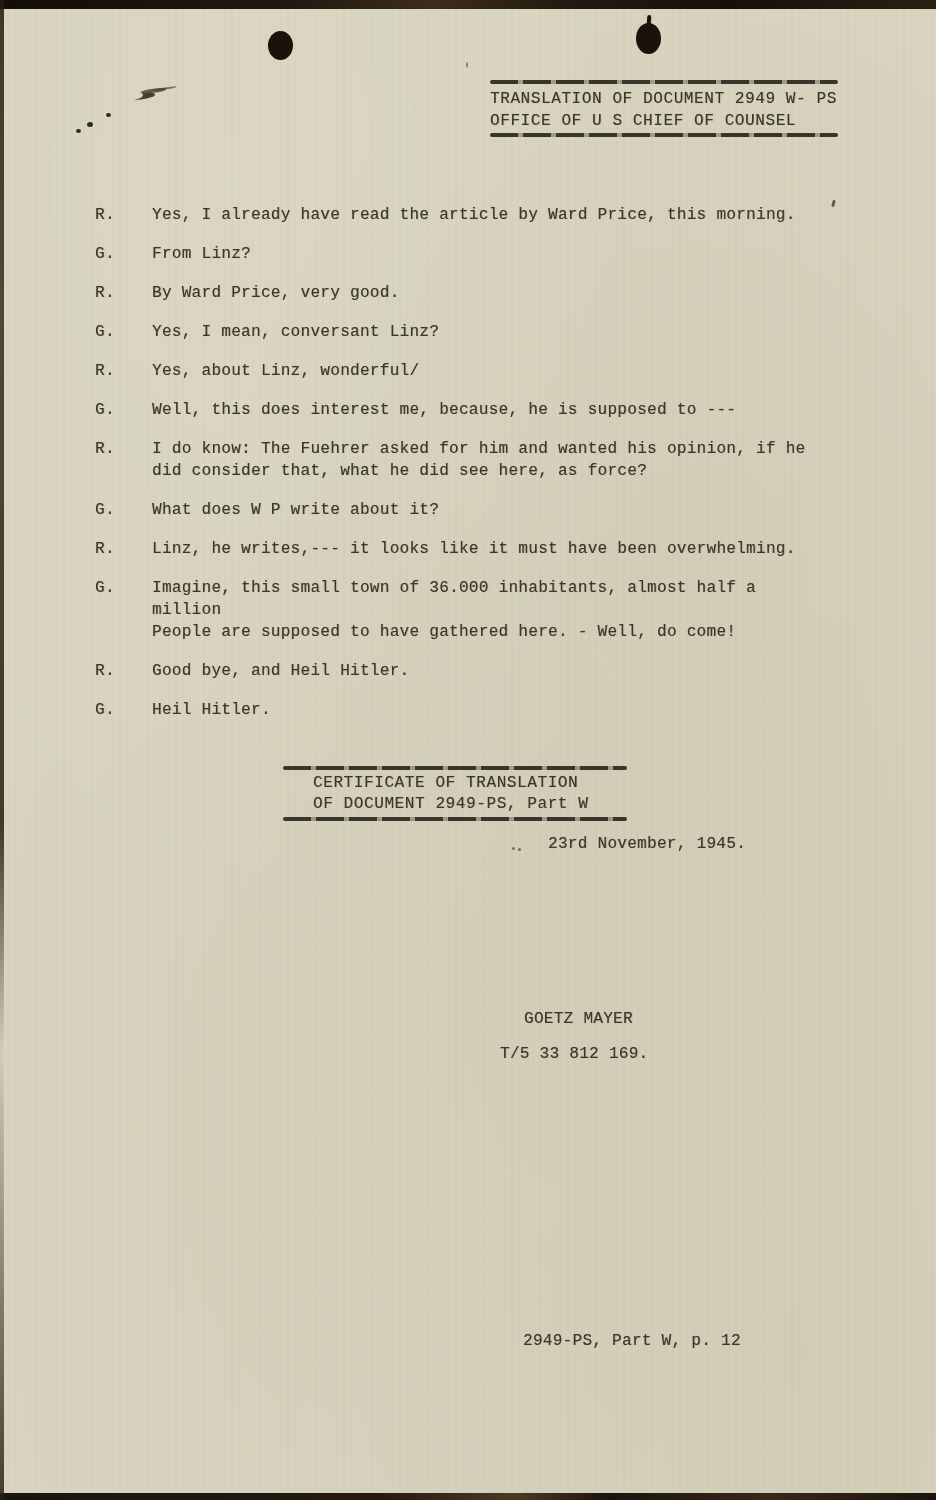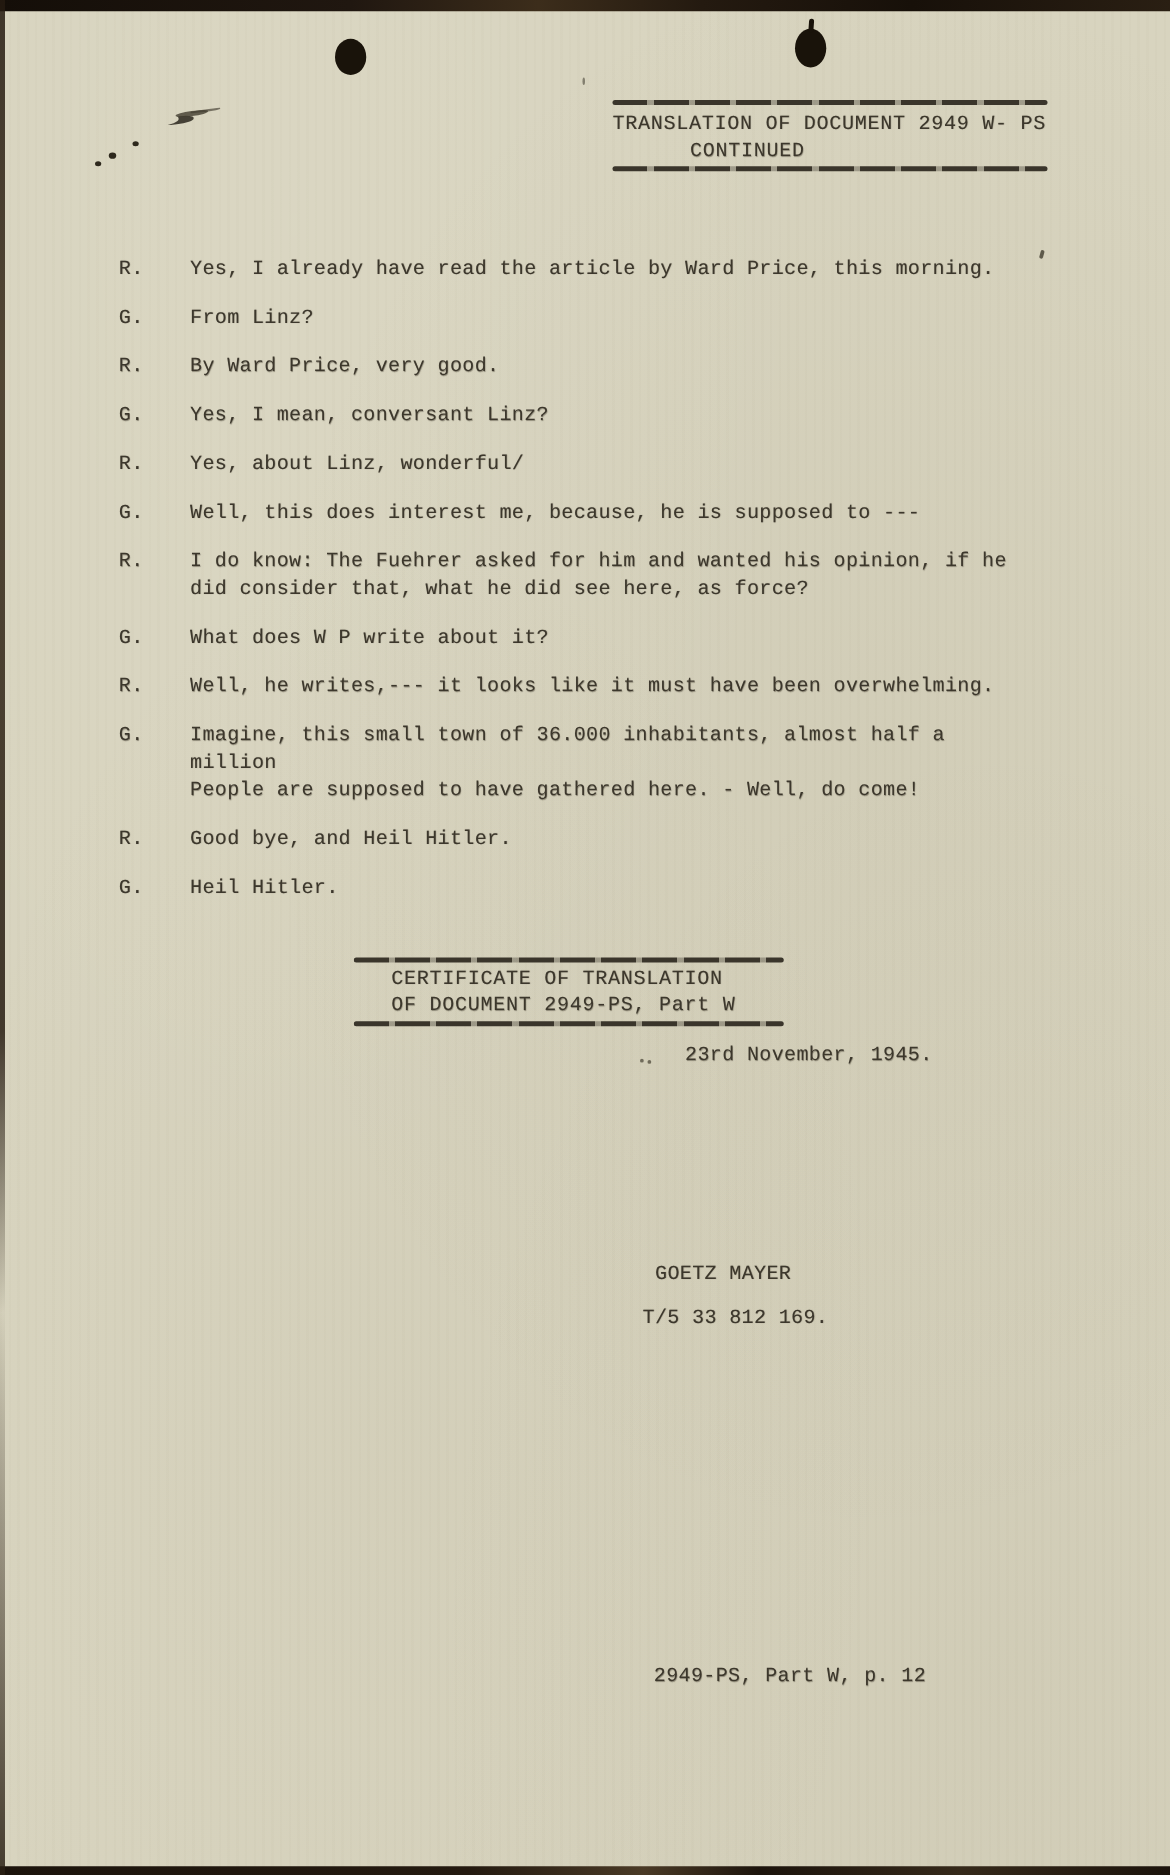--- a/index.html
+++ b/index.html
@@ -64,21 +64,21 @@
   
   .cert { position:absolute; left:283px; top:746px; width:344px; z-index:2; color:#35302
 6;margin-top:20px; }
   .cert .cline { padding-left:30px; line-height:21px; letter-spacing:0.6px; }
   .cert .rule-top { margin-bottom:3px; }
   .cert .rule-bottom { margin-top:2px; }
 
   .date { position:absolute; left:548px; top:835px; z-index:2; }
   .cert-body { position:absolute; left:148px; top:869px; width:690px; line-height:22.5px; white-space:pre-wrap; z-index:2; }
   .sig-name { position:absolute; left:524px; top:1010px; z-index:2;text-align:center; }
-  .sig-id { position:absolute; left:514px; top:1045px; z-index:2;text-align:center; }
+  .sig-id { position:absolute; left:500px; top:1045px; z-index:2;text-align:center; }
   .footer { position:absolute; left:523px; top:1332px; z-index:2; }
 </style>
 </head>
 <body>
 
 <div class="page">
 
   <div class="edge edge-top"></div>
   <div class="edge edge-bottom"></div>
   <div class="edge edge-left"></div>
@@ -92,21 +92,21 @@
   <div class="speck" style="left:87px;top:122px;width:6px;height:5px;"></div>
   <div class="speck" style="left:76px;top:129px;width:5px;height:4px;"></div>
   <div class="speck" style="left:832px;top:200px;width:3px;height:7px;border-radius:2px;transform:rotate(15deg);opacity:.7;"></div>
   <div class="speck" style="left:466px;top:62px;width:2px;height:6px;opacity:.5;"></div>
   <div class="speck" style="left:512px;top:847px;width:3px;height:3px;opacity:.6;"></div>
   <div class="speck" style="left:518px;top:848px;width:3px;height:3px;opacity:.6;"></div>
 
   <div class="header txt">
     <div class="rule rule-top"></div>
     <div class="hline">TRANSLATION OF DOCUMENT 2949 W- PS</div>
-    <div class="hline continued">CONTINUED</div>
+    <div class="hline">OFFICE OF U S CHIEF OF COUNSEL</div>
     <div class="rule rule-bottom"></div>
   </div>
 
   <div class="dialogue txt">
     <div class="entry">
       <div class="speaker">R.</div>
       <div class="dtext">Yes, I already have read the article by Ward Price, this morning.</div>
     </div>
     <div class="entry">
       <div class="speaker">G.</div>
@@ -132,21 +132,21 @@
       <div class="speaker">R.</div>
       <div class="dtext">I do know: The Fuehrer asked for him and wanted his opinion, if he
 did consider that, what he did see here, as force?</div>
     </div>
     <div class="entry">
       <div class="speaker">G.</div>
       <div class="dtext">What does W P write about it?</div>
     </div>
     <div class="entry">
       <div class="speaker">R.</div>
-      <div class="dtext">Well, he writes,--- it looks like it must have been overwhelming.</div>
+      <div class="dtext">Linz, he writes,--- it looks like it must have been overwhelming.</div>
     </div>
     <div class="entry">
       <div class="speaker">G.</div>
       <div class="dtext">Imagine, this small town of 36.000 inhabitants, almost half a million
 People are supposed to have gathered here. - Well, do come!</div>
     </div>
     <div class="entry">
       <div class="speaker">R.</div>
       <div class="dtext">Good bye, and Heil Hitler.</div>
     </div>

